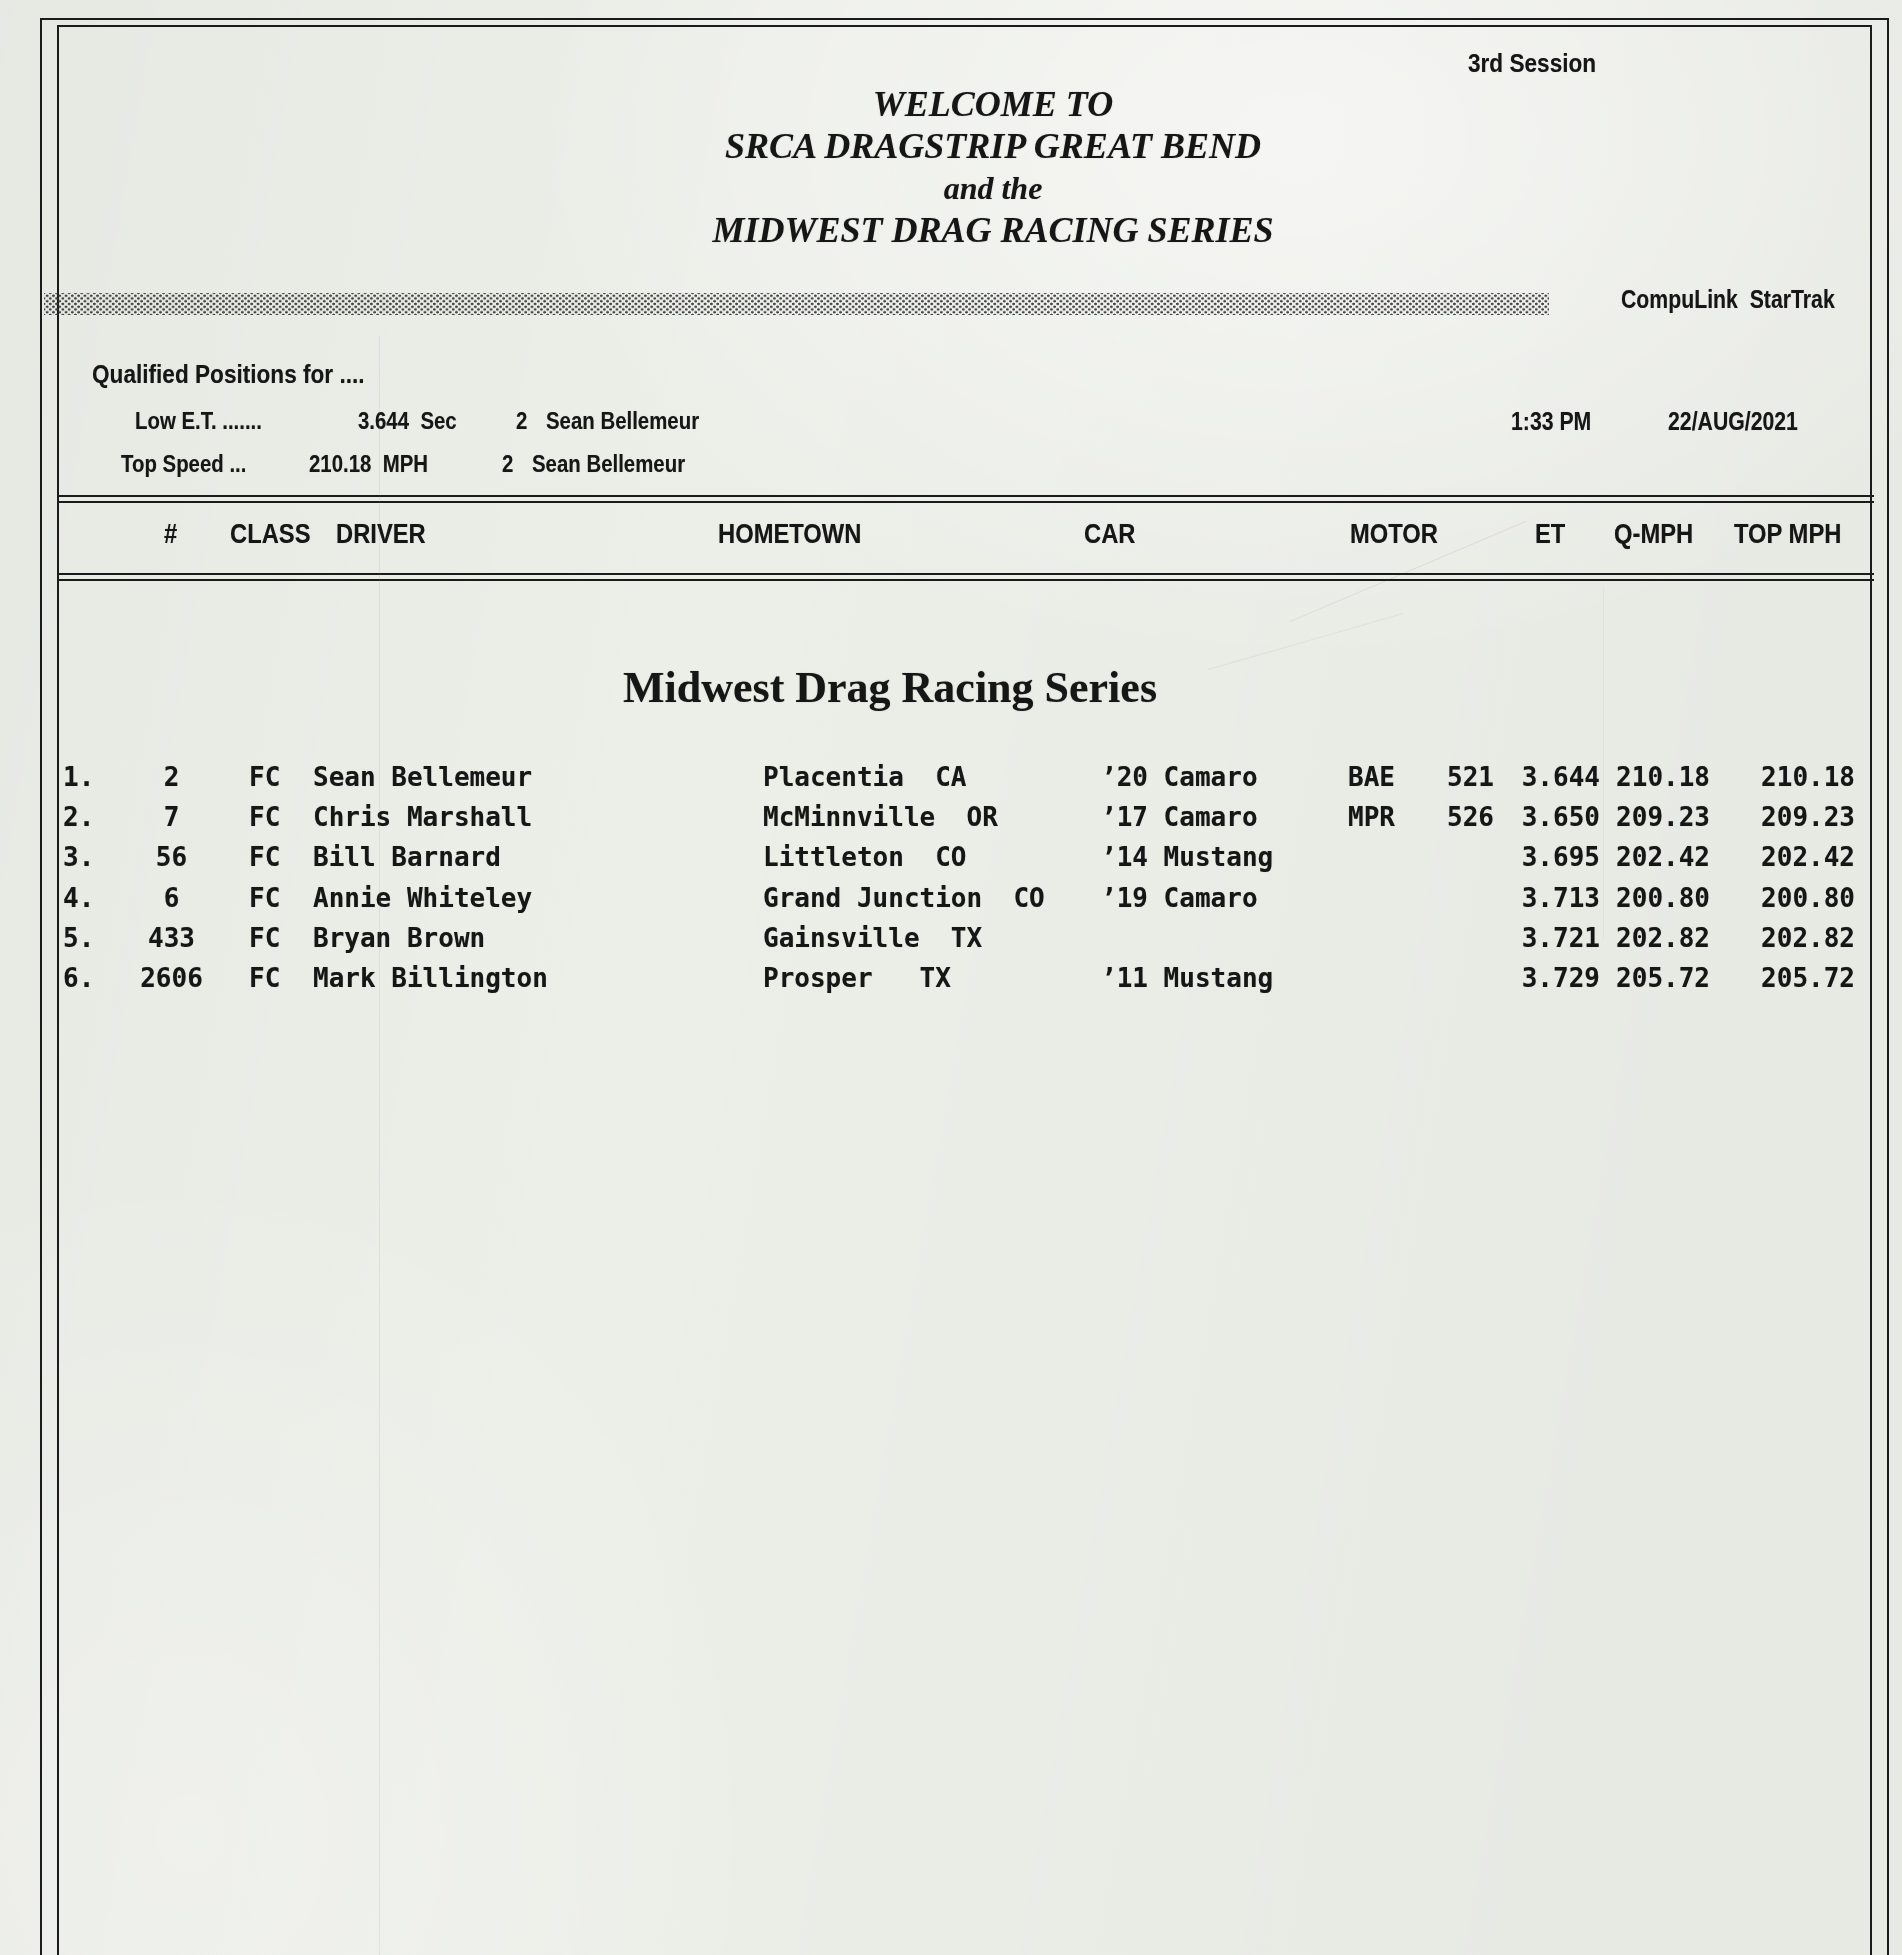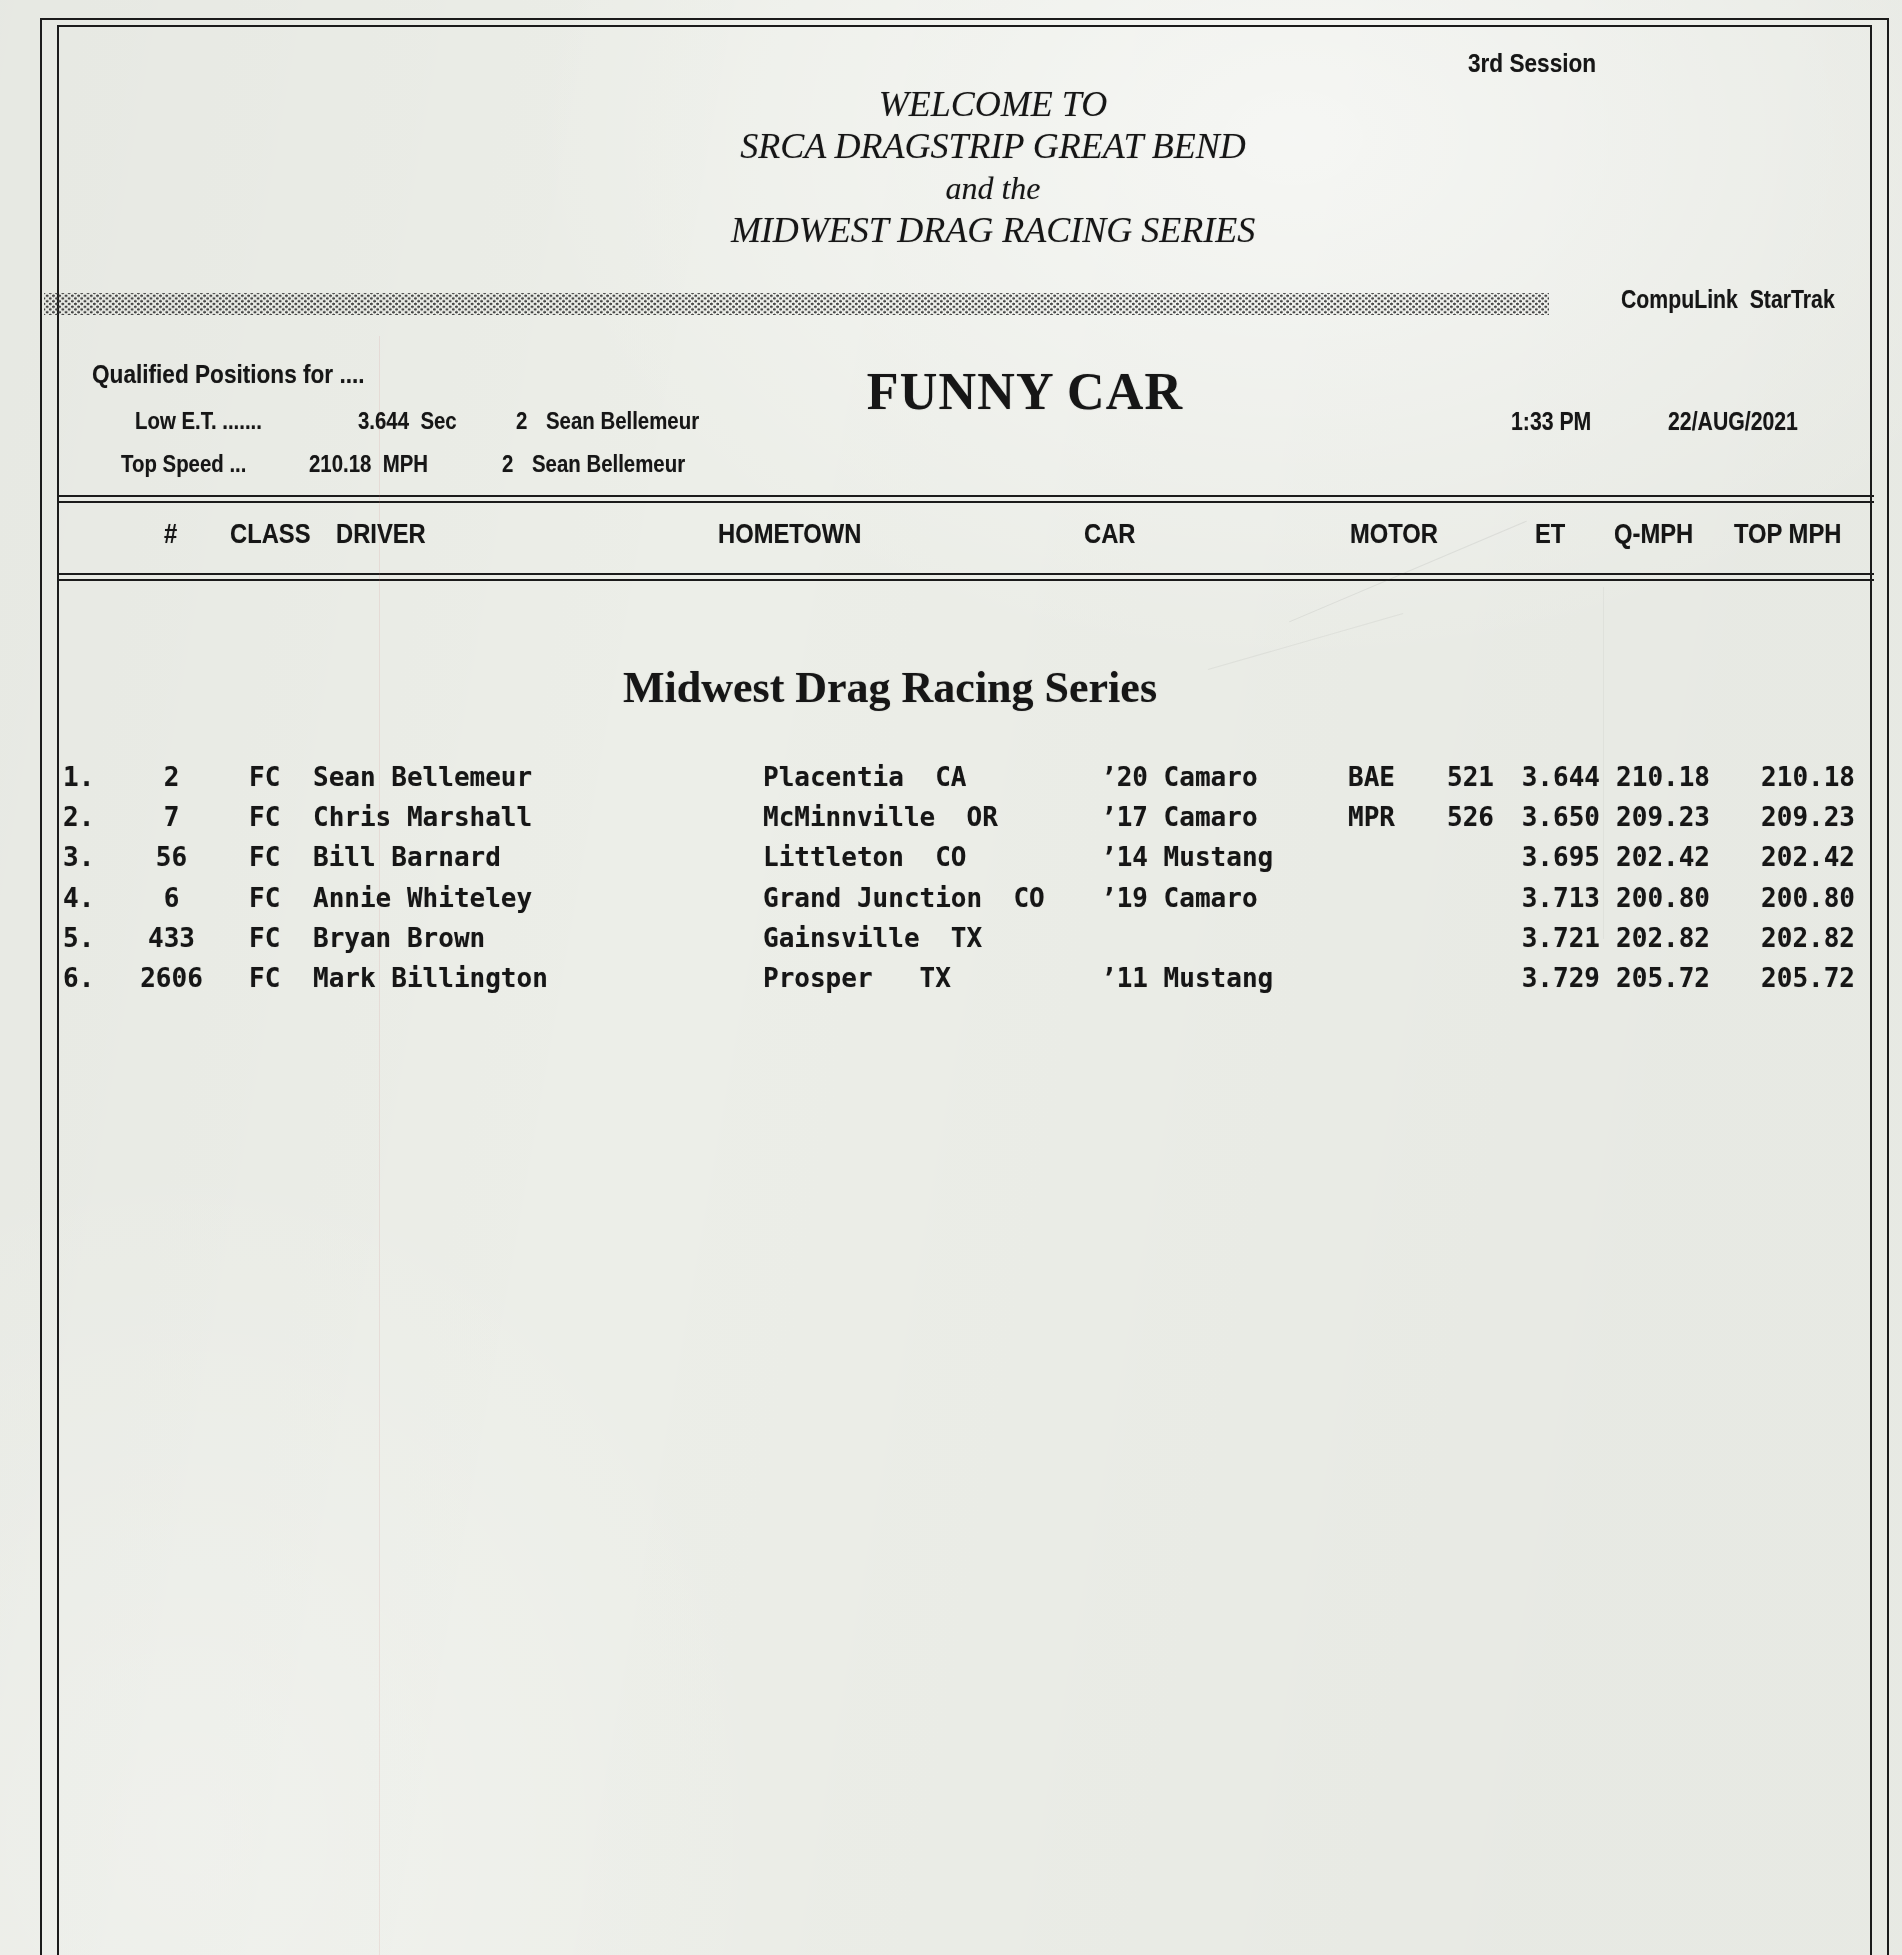--- a/index.html
+++ b/index.html
@@ -23,21 +23,21 @@
   .pf{  
     font-family:"Liberation Sans", sans-serif;
     font-weight:bold;
     transform:scaleX(.85);
     transform-origin:left top;
     white-space:pre;
     text-shadow:0 0 0.8px rgba(20,20,20,.35);
   }
   .serif-it{
     font-family:"Liberation Serif", serif;
-    font-style:italic;font-weight:400;
+    font-style:italic;font-weight:700;
     text-shadow:0 0 1.2px rgba(20,20,20,.25);
   }
   .serif-bold{
     font-family:"Liberation Serif", serif;
     font-weight:bold;
     text-shadow:0 0 1.2px rgba(20,20,20,.3);
   }
   .th{
     font-family:"Liberation Sans", sans-serif;
     font-weight:bold;font-size:27px;
@@ -125,21 +125,20 @@
     <div>WELCOME TO</div>
     <div>SRCA DRAGSTRIP GREAT BEND</div>
     <div class="small">and the</div>
     <div>MIDWEST DRAG RACING SERIES</div>
   </div>
 
   <div class="abs halftone"></div>
   <div class="abs pf brand">CompuLink  StarTrak</div>
 
   <div class="abs pf qhead">Qualified Positions for ....</div>
-  <div class="abs serif-bold category">FUNNY CAR</div>
 
   <div class="abs row-low" style="left:0;width:1902px;height:31px;margin-left:14px;">
     <span class="abs pf qrow-label ql">Low E.T. .......</span>
     <span class="abs pf qrow-label qv-low">3.644  Sec</span>
     <span class="abs pf qrow-label qn">2</span>
     <span class="abs pf qrow-label qd">Sean Bellemeur</span>
   </div>
   <div class="abs row-top" style="left:0;width:1902px;height:31px;">
     <span class="abs pf qrow-label ql">Top Speed ...</span>
     <span class="abs pf qrow-label qv-top">210.18  MPH</span>

